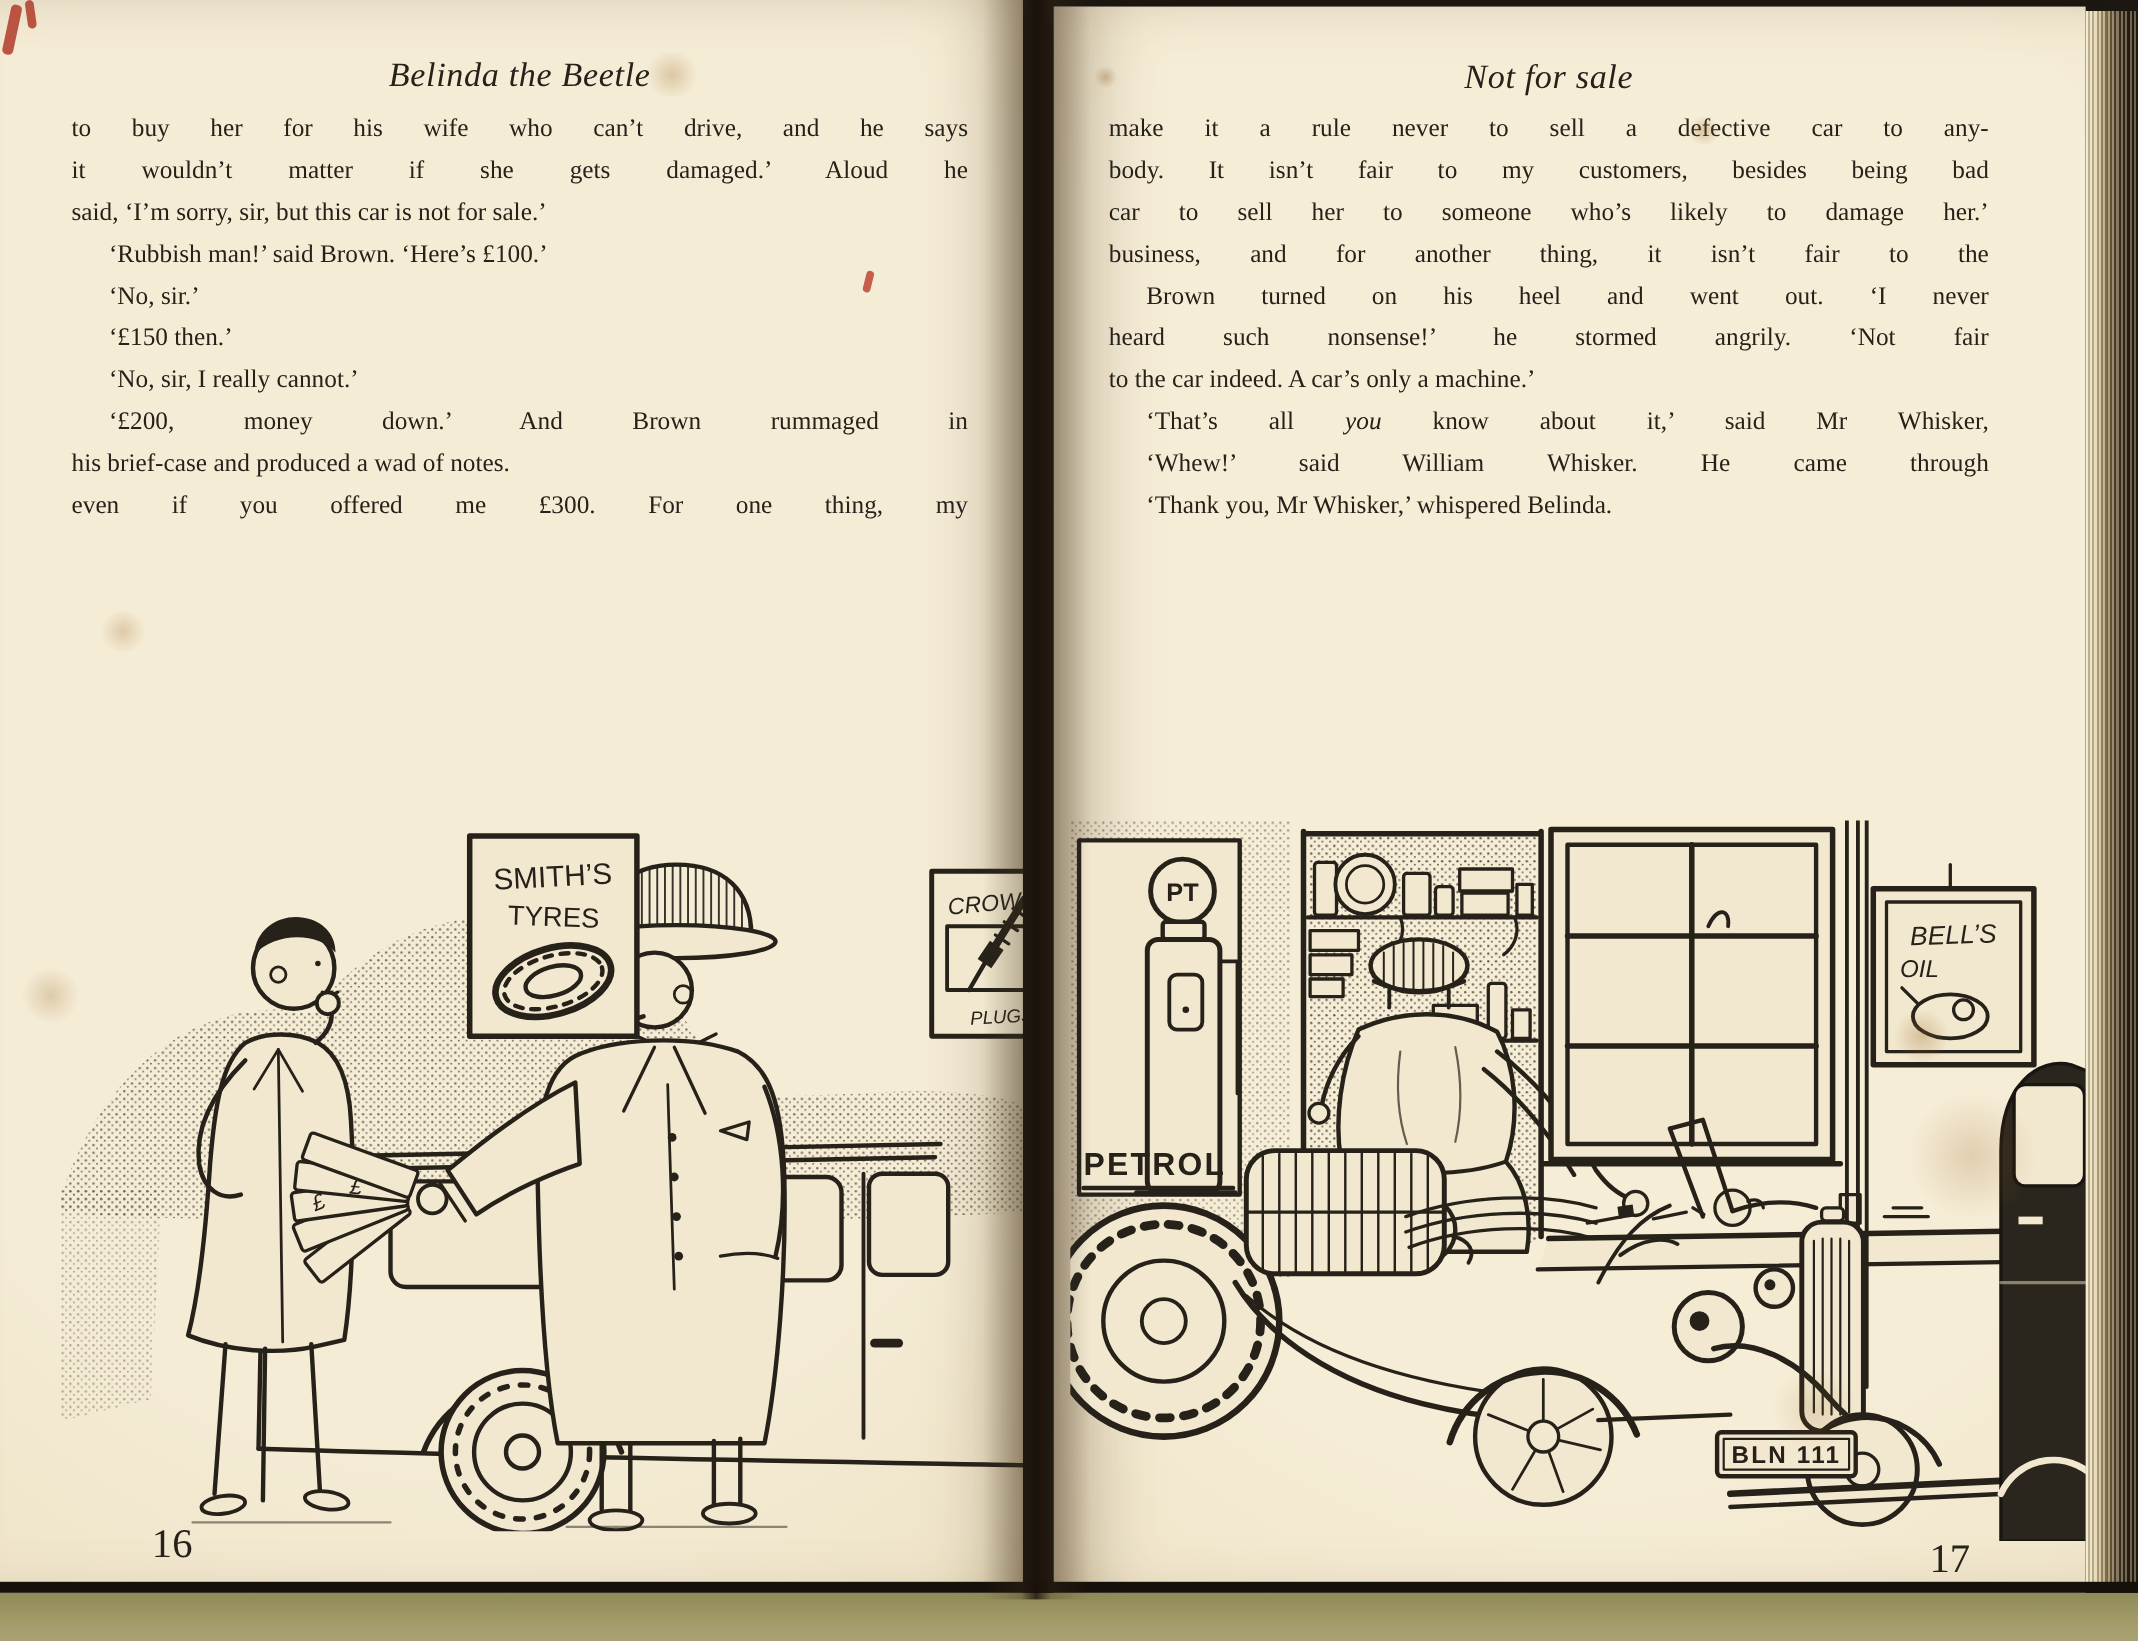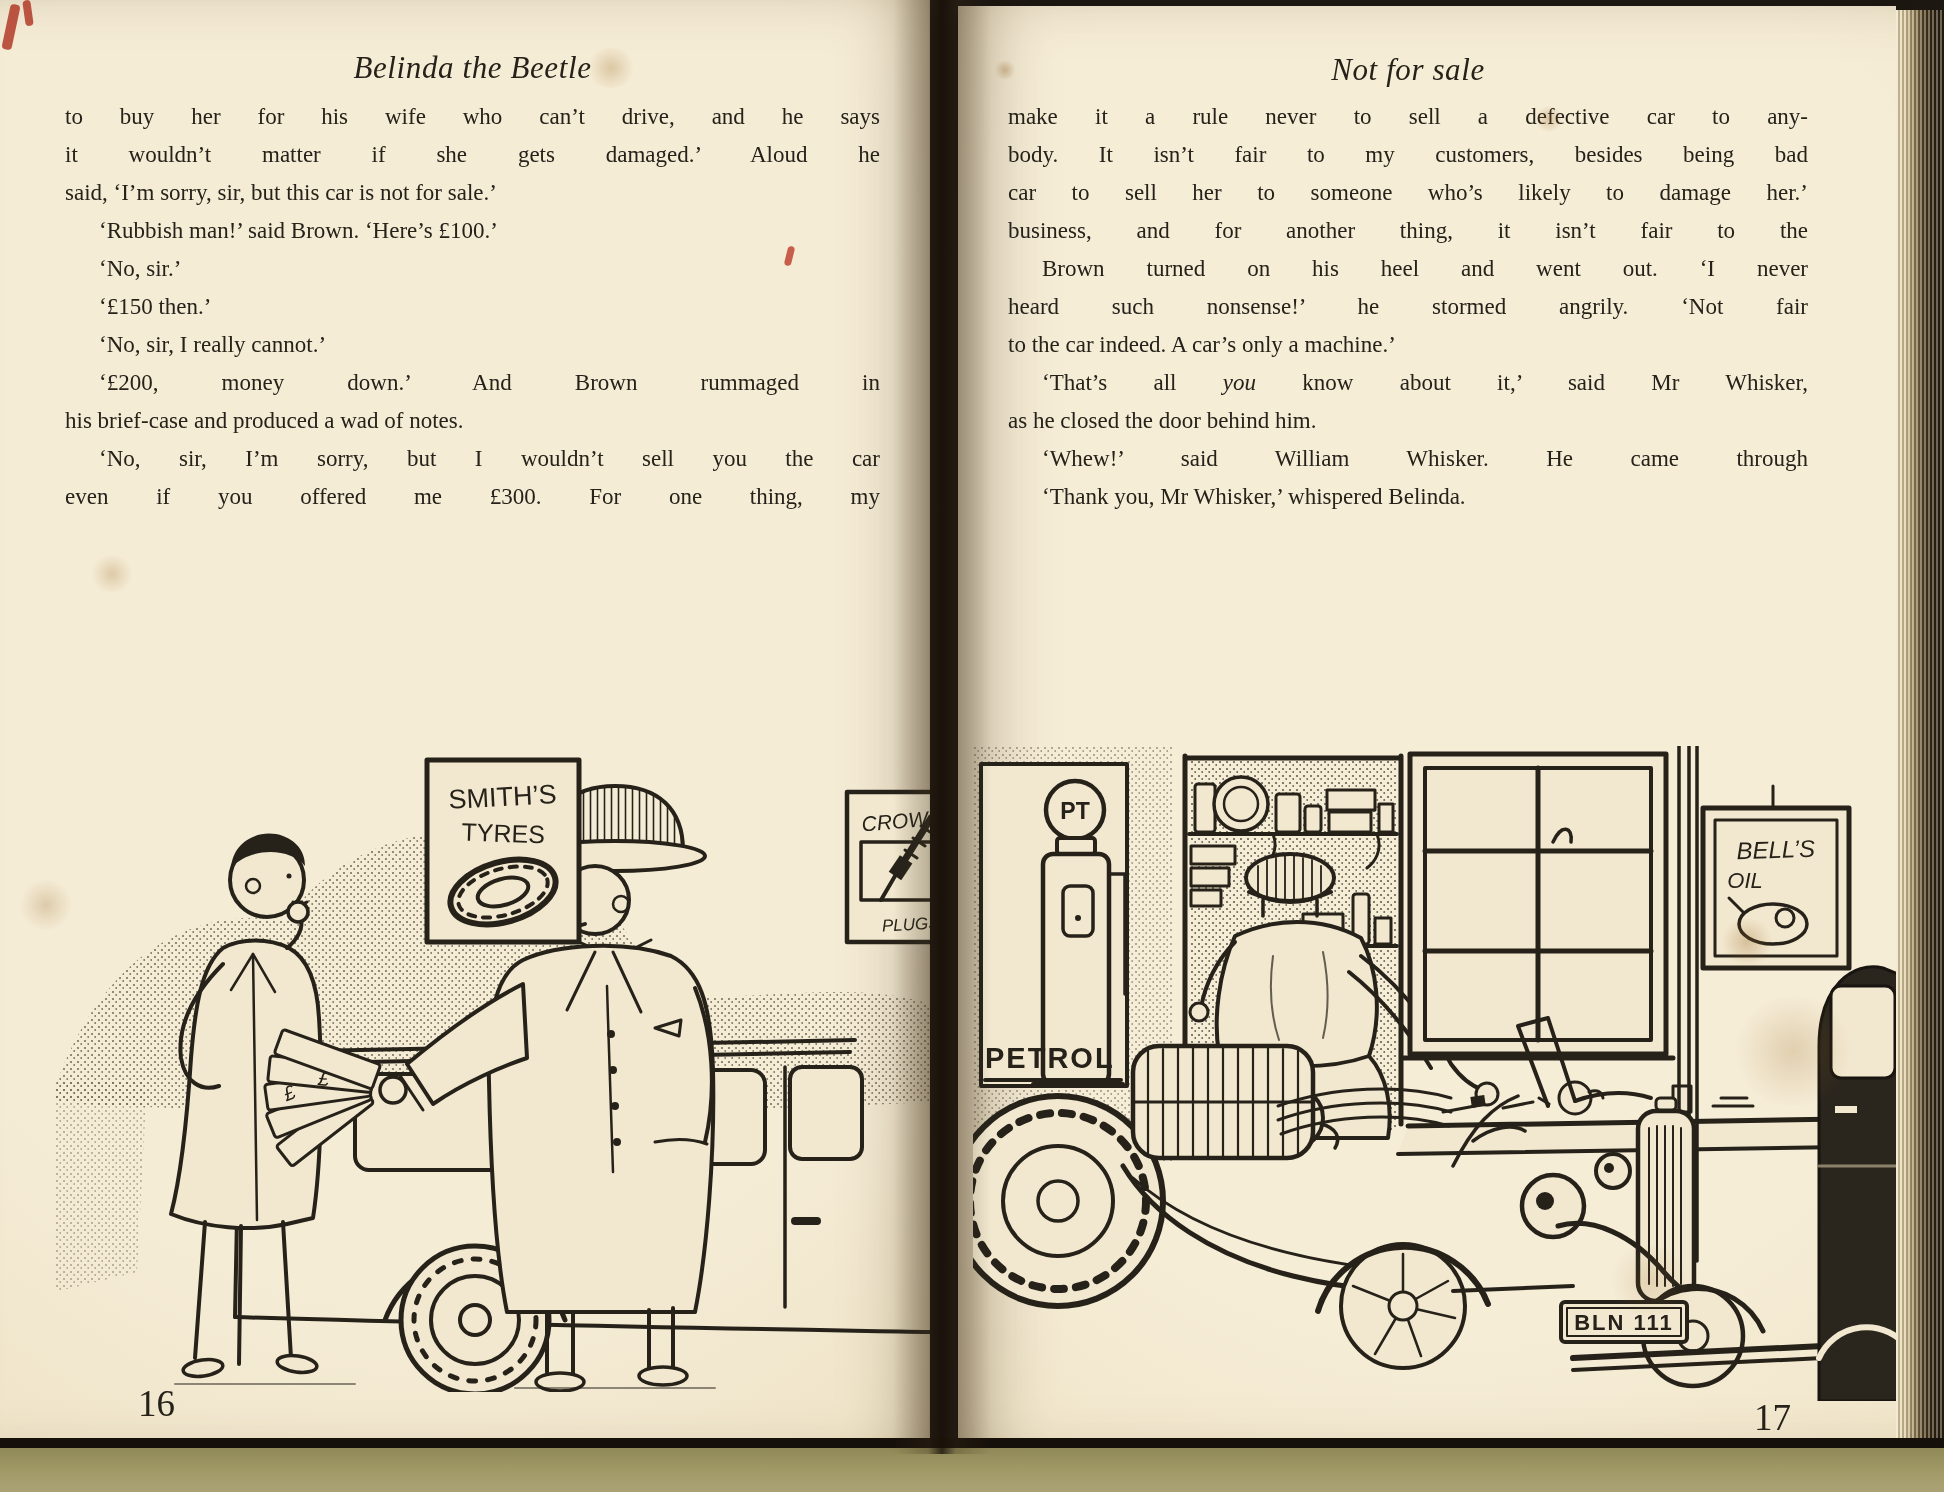--- a/index.html
+++ b/index.html
@@ -52,21 +52,20 @@
     <div class="body-text bt-left">
         <div class="line just"><span>to buy her for his wife who can’t drive, and he says</span></div>
         <div class="line just"><span>it wouldn’t matter if she gets damaged.’ Aloud he</span></div>
         <div class="line"><span>said, ‘I’m sorry, sir, but this car is not for sale.’</span></div>
         <div class="line ind"><span>‘Rubbish man!’ said Brown. ‘Here’s £100.’</span></div>
         <div class="line ind"><span>‘No, sir.’</span></div>
         <div class="line ind"><span>‘£150 then.’</span></div>
         <div class="line ind"><span>‘No, sir, I really cannot.’</span></div>
         <div class="line ind just"><span>‘£200, money down.’ And Brown rummaged in</span></div>
         <div class="line"><span>his brief-case and produced a wad of notes.</span></div>
-        <div class="line ind just"><span>‘No, sir, I’m sorry, but I wouldn’t sell you the car</span></div>
         <div class="line just"><span>even if you offered me £300. For one thing, my</span></div>
       </div>
 
     <svg class="illus il-left" width="875" height="640" viewBox="0 0 875 640">
       <defs>
         <pattern id="dotsL" width="7" height="7" patternUnits="userSpaceOnUse">
           <circle cx="2" cy="2" r="1.1" fill="#57503f"></circle>
             <circle cx="5.2" cy="5" r="0.9" fill="#57503f"></circle>
         </pattern>
         <pattern id="vlinL" width="7" height="10" patternUnits="userSpaceOnUse">
@@ -186,21 +185,20 @@
     <div class="running-head rh-right">Not for sale</div>
     <div class="body-text bt-right">
         <div class="line just"><span>make it a rule never to sell a defective car to any-</span></div>
         <div class="line just"><span>body. It isn’t fair to my customers, besides being bad</span></div>
         <div class="line just"><span>car to sell her to someone who’s likely to damage her.’</span></div>
         <div class="line just"><span>business, and for another thing, it isn’t fair to the</span></div>
         <div class="line ind just"><span>Brown turned on his heel and went out. ‘I never</span></div>
         <div class="line just"><span>heard such nonsense!’ he stormed angrily. ‘Not fair</span></div>
         <div class="line"><span>to the car indeed. A car’s only a machine.’</span></div>
         <div class="line ind just"><span>‘That’s all </span><span class="it">you</span><span> know about it,’ said Mr Whisker,</span></div>
-        <div class="line"><span>as he closed the door behind him.</span></div>
         <div class="line ind just"><span>‘Whew!’ said William Whisker. He came through</span></div>
         <div class="line ind"><span>‘Thank you, Mr Whisker,’ whispered Belinda.</span></div>
       </div>
 
     <svg class="illus il-right" width="935" height="655" viewBox="0 0 935 655">
       <defs>
         <pattern id="dotsR" width="7" height="7" patternUnits="userSpaceOnUse">
           <circle cx="2" cy="2" r="1.1" fill="#57503f"></circle>
             <circle cx="5.2" cy="5" r="0.9" fill="#57503f"></circle>
         </pattern>

